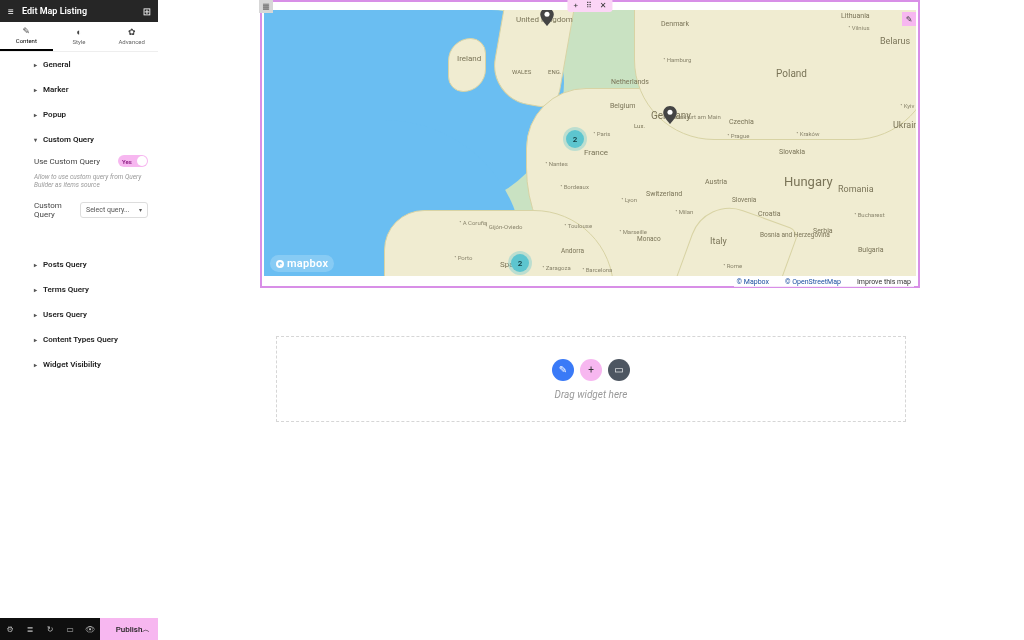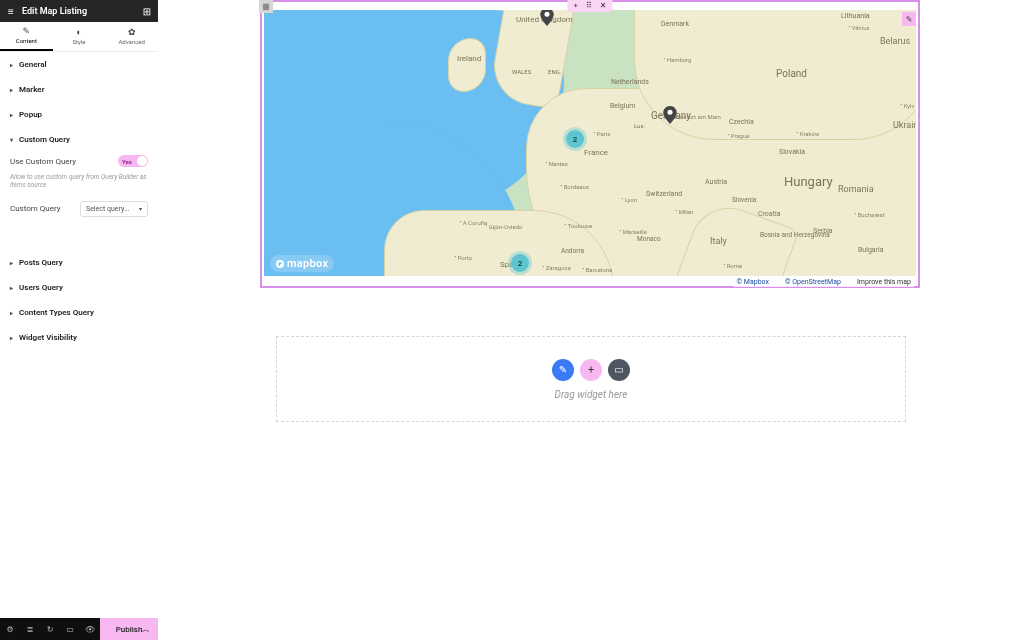--- a/index.html
+++ b/index.html
@@ -13,21 +13,21 @@
   .topbar .title { flex: 1; font-size: 9px; font-weight: 600; }
   .topbar .grid { width: 22px; text-align: center; font-size: 10px; }
 
   .tabs { height: 30px; display: flex; border-bottom: 1px solid #eee; }
   .tab { flex: 1; display: flex; flex-direction: column; align-items: center; justify-content: center; gap: 1px; cursor: pointer; }
   .tab-icon { font-size: 9px; line-height: 1; color: #444; }
   .tab-label { font-size: 6px; color: #666; }
   .tab.active { border-bottom: 2px solid #000; }
   .tab.active .tab-label { color: #000; }
 
-  .sections { flex: 1; overflow-y: auto; font-size: 8px; }
+  .sections { flex: 1; overflow-y: auto; font-size: 8px; padding-left: 24px; }
   .section-head { display: flex; align-items: center; padding: 8px 10px; font-weight: 600; cursor: pointer; color: #222; border-top:0px solid #eee; }
   .section-head .chev { font-size: 6px; margin-right: 6px; color:#555 }
   .section-body { padding: 0 10px 10px 10px; }
 
   .row { display: flex; align-items: center; padding: 3px 0; }
   .row-label { flex: 1; font-size: 8px; color: #444; }
   .toggle { width: 30px; height: 12px; background: #f7b7f0; border-radius: 6px; position: relative; display:flex; align-items:center; }
   .toggle .knob { width: 10px; height: 10px; background: #fff; border-radius: 50%; position: absolute; right: 1px; top: 1px; }
   .toggle .txt { font-size: 6px; color: #8a1980; font-weight:600; padding-left:4px; }
   .hint { font-size: 6.5px; color: #999; font-style: italic; padding: 3px 0 8px 0; line-height: 1.3; }
@@ -149,20 +149,24 @@
           <span>Select query...</span>
           <span class="dd">▾</span>
         </div>
       </div>
     </div>
 
     <div style="height:20px"></div>
     <div class="section-head">
         <span class="chev">▸</span>
         <span>Posts Query</span>
+      </div>
+    <div class="section-head">
+        <span class="chev">▸</span>
+        <span>Terms Query</span>
       </div>
     <div class="section-head">
         <span class="chev">▸</span>
         <span>Users Query</span>
       </div>
     <div class="section-head">
         <span class="chev">▸</span>
         <span>Content Types Query</span>
       </div>
     <div class="section-head">

